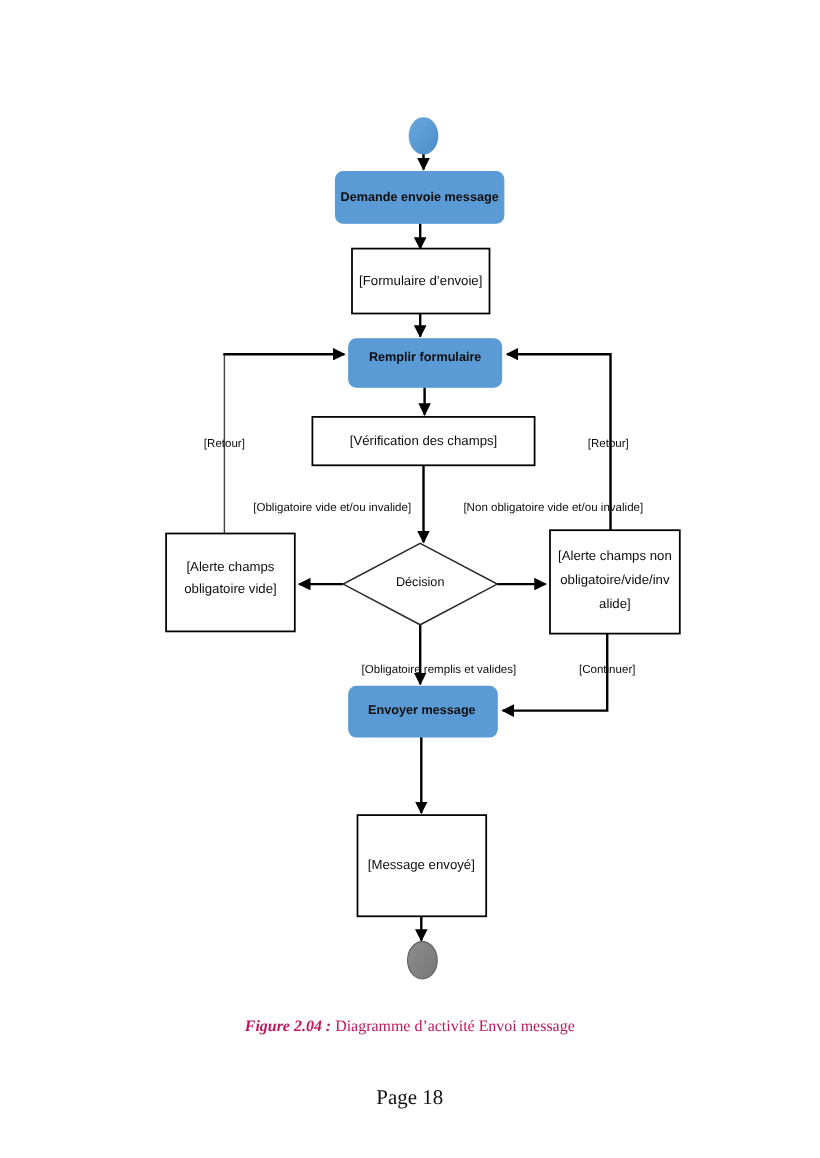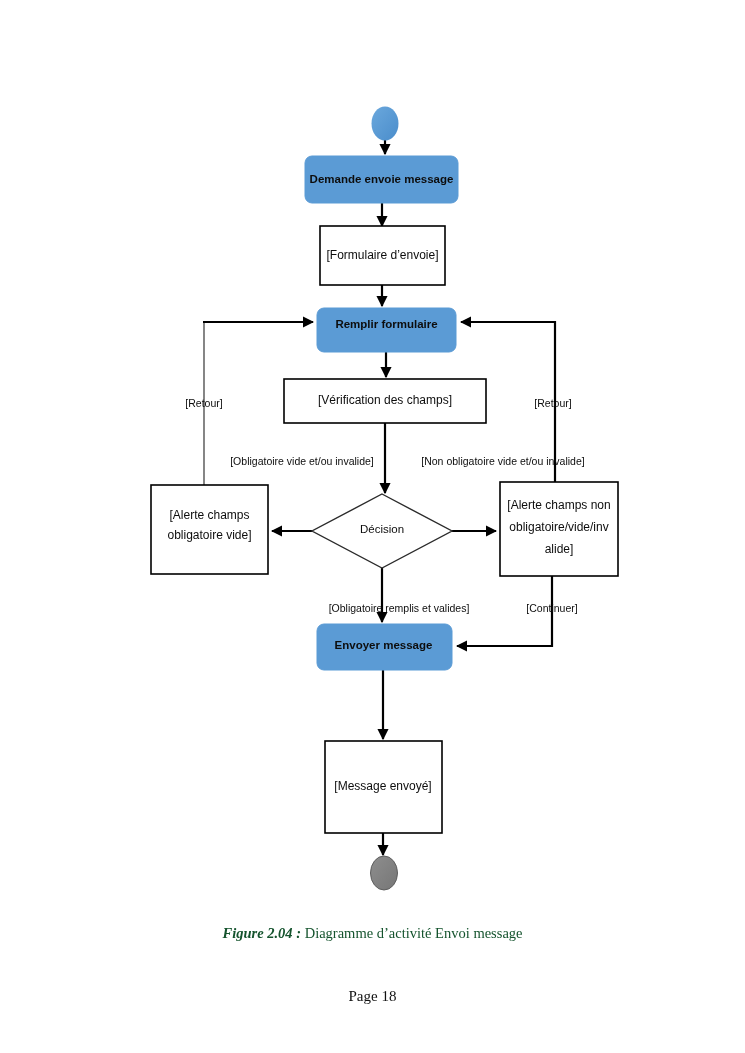--- a/index.html
+++ b/index.html
@@ -81,34 +81,34 @@
     stroke-width: 1.4;
   }
   .caption {
     position: absolute;
     left: 0;
     top: 925px;
     width: 745px;
     text-align: center;
     font-family: "Liberation Serif", serif;
     font-size: 14.5px;
-    color: #14532d;
+    color: #be185d;
   }
   .caption .fig-num {
     font-weight: bold;
     font-style: italic;
   }
   .page-number {
     position: absolute;
     left: 0;
     top: 988px;
     width: 745px;
     text-align: center;
     font-family: "Liberation Serif", serif;
-    font-size: 15px;
+    font-size: 19px;
     color: #111111;
   }
 </style>
 </head>
 <body>
 
 <div class="page">
 
   <svg id="diagram" viewBox="0 0 745 910">
     <defs>

